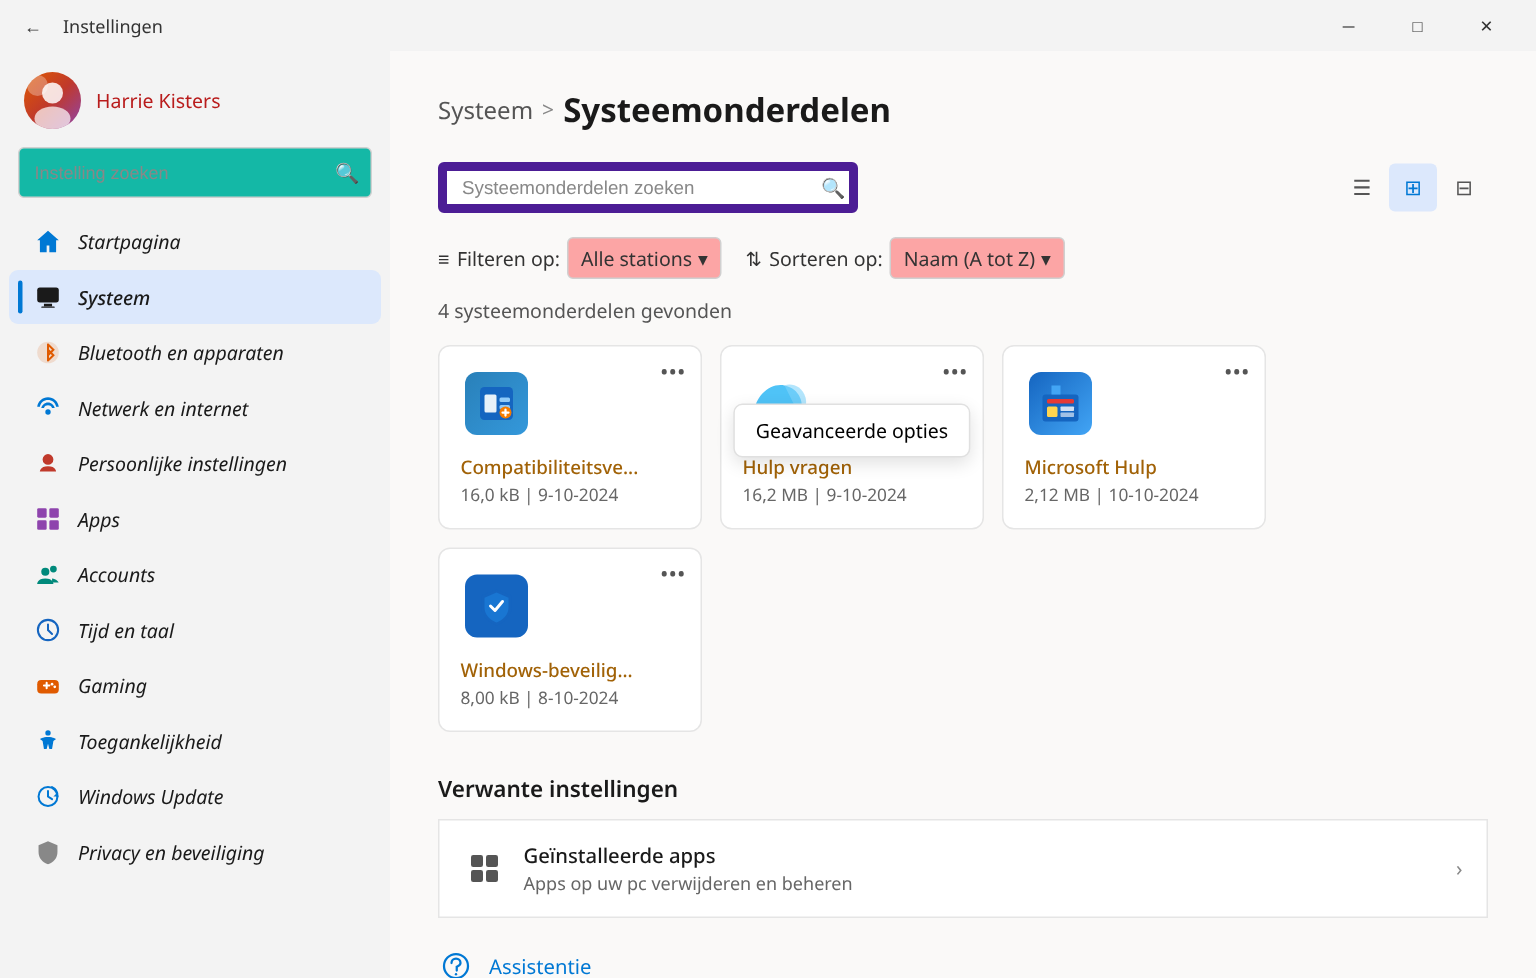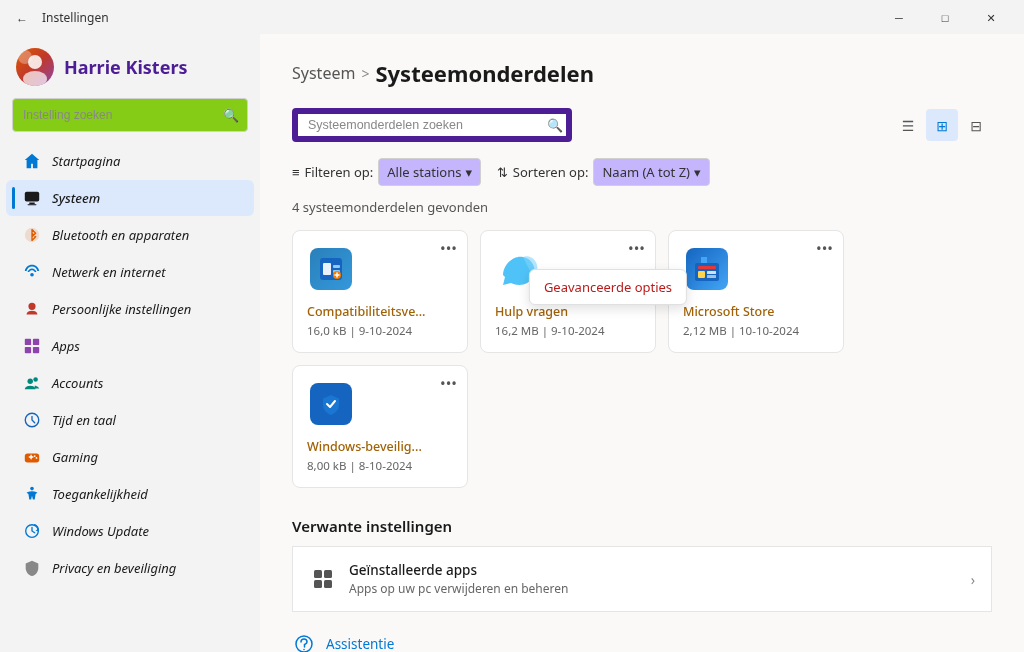--- a/index.html
+++ b/index.html
@@ -78,36 +78,36 @@
     }
     .user-avatar::before {
       content: '';
       position: absolute;
       top: 2px; left: 2px;
       width: 14px; height: 14px;
       border-radius: 50%;
       background: rgba(255,255,255,0.3);
     }
     .user-name {
-      font-size: 18px;
-      font-weight: 700;
-      color: #4c1d95;
+      font-size: 13px;
+      font-weight: 400;
+      color: #b91c1c;
     }
     .search-box {
       margin: 0 12px 8px 12px;
       position: relative;
     }
     .search-box input {
       width: 100%;
       height: 34px;
       border: 1px solid #d0d0d0;
       border-radius: 4px;
       padding: 0 30px 0 10px;
       font-size: 12px;
-      background: #84cc16;
+      background: #14b8a6;
       outline: none;
       color: #333;
     }
     .search-box input::placeholder { color: #888; }
     .search-icon-inner {
       position: absolute;
       right: 8px; top: 50%;
       transform: translateY(-50%);
       color: #888; font-size: 13px;
     }
@@ -235,21 +235,21 @@
       font-size: 13px;
       color: #333;
     }
     .filter-select {
       display: flex;
       align-items: center;
       gap: 4px;
       border: 1px solid #d0d0d0;
       border-radius: 4px;
       padding: 4px 8px;
-      background: #c4b5fd;
+      background: #fca5a5;
       cursor: pointer;
       font-size: 13px;
       color: #333;
     }
 
     .result-count {
       font-size: 13px;
       color: #555;
       margin-bottom: 14px;
     }
@@ -299,26 +299,25 @@
     .tooltip-popup {
       position: absolute;
       top: 38px;
       left: 50%;
       transform: translateX(-50%);
       background: white;
       border: 1px solid #e0e0e0;
       border-radius: 6px;
       padding: 8px 14px;
       font-size: 13px;
-      color: #b91c1c;
+      color: #000000;
       white-space: nowrap;
       box-shadow: 0 4px 12px rgba(0,0,0,0.12);
       z-index: 10;
       cursor: pointer;
-      margin-left: 40px;
     }
     .card-with-popup {
       position: relative;
     }
 
     
     .related-title {
       font-size: 15px;
       font-weight: 600;
       color: #1a1a1a;
@@ -647,21 +646,21 @@
             <svg width="28" height="28" viewBox="0 0 28 28">
               <rect x="2" y="8" width="24" height="18" rx="2" fill="#1565c0"></rect>
               <rect x="5" y="11" width="18" height="3" rx="1" fill="#e53935"></rect>
               <rect x="5" y="16" width="7" height="7" rx="1" fill="#ffd54f"></rect>
               <rect x="14" y="16" width="9" height="3" rx="0.5" fill="white" opacity="0.8"></rect>
               <rect x="14" y="20" width="9" height="3" rx="0.5" fill="white" opacity="0.6"></rect>
               <path d="M8 2 L14 2 L14 8 L8 8 Z" fill="#42a5f5"></path>
             </svg>
           </div>
         </div>
-        <div class="card-name">Microsoft Store</div>
+        <div class="card-name">Microsoft Hulp</div>
         <div class="card-meta">2,12 MB | 10-10-2024</div>
       </div>
 
       <div class="card">
         <div class="card-menu">•••</div>
         <div class="card-icon">
           <div class="app-icon-shield">
             <svg width="28" height="28" viewBox="0 0 28 28">
               <path d="M14 3 L24 7 L24 15 C24 21 19 25 14 27 C9 25 4 21 4 15 L4 7 Z" fill="#1565c0"></path>
               <path d="M14 5 L22 8.5 L22 15 C22 20 18 23.5 14 25 C10 23.5 6 20 6 15 L6 8.5 Z" fill="#1976d2"></path>

